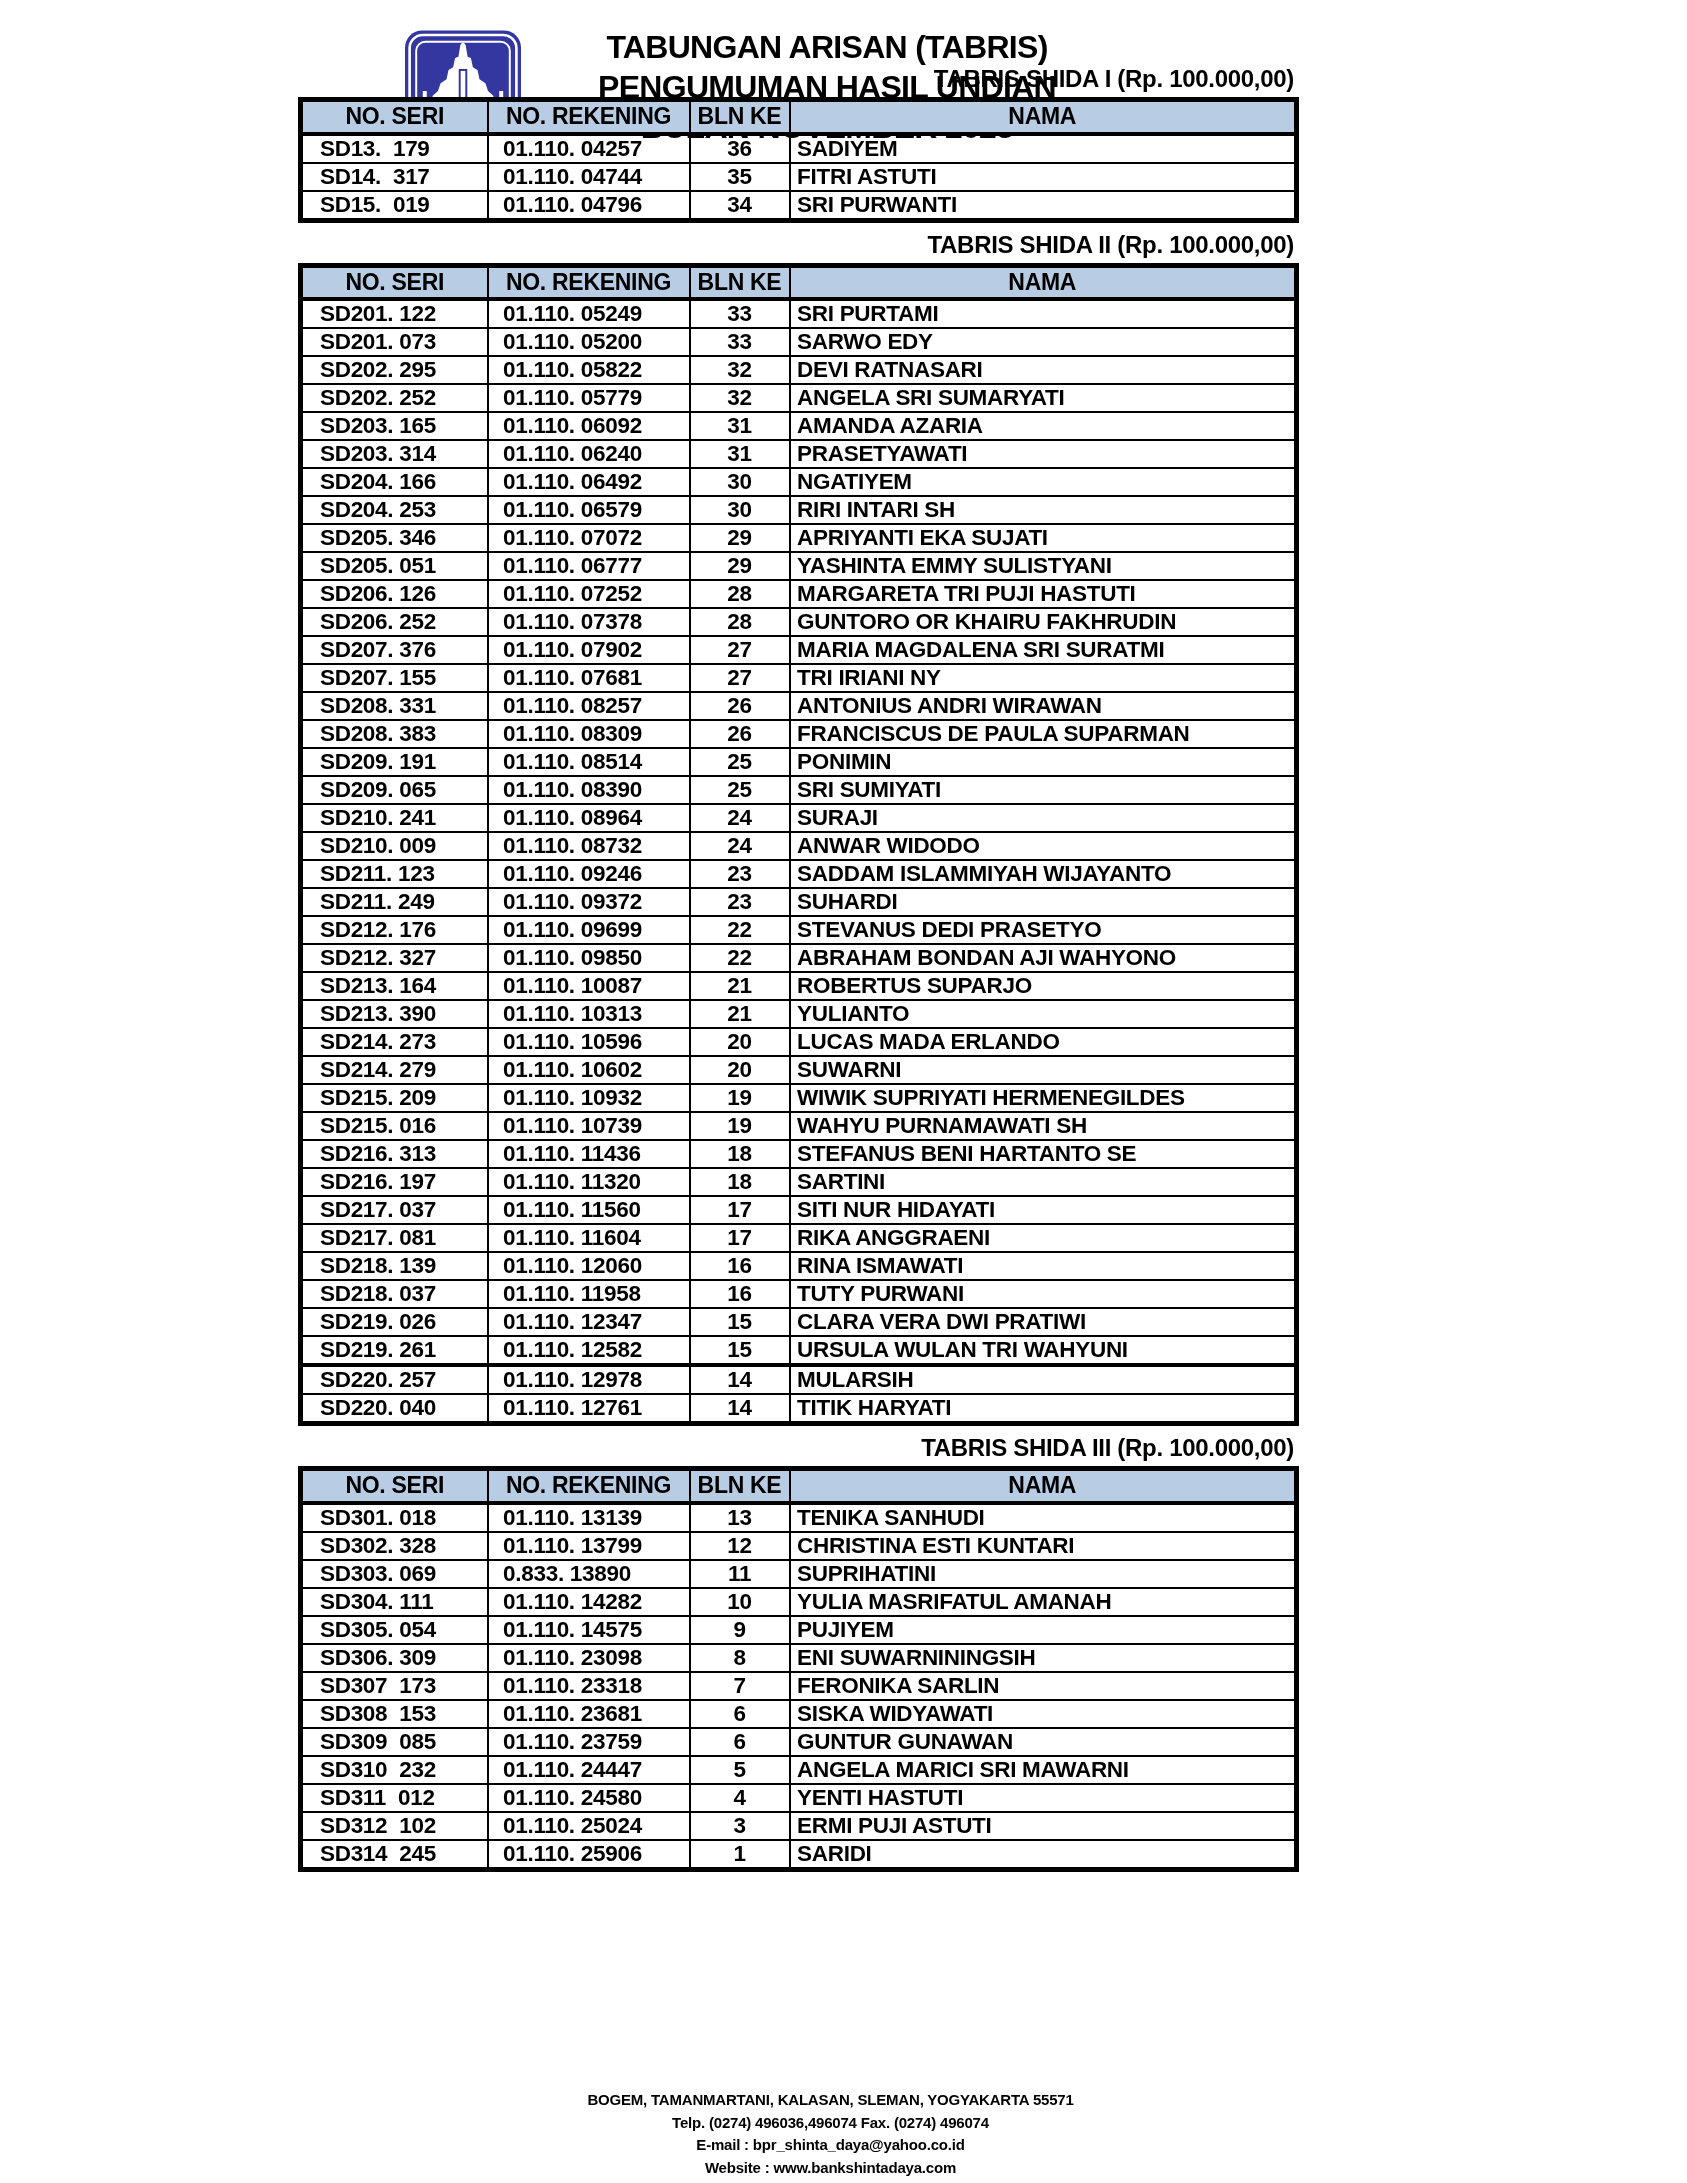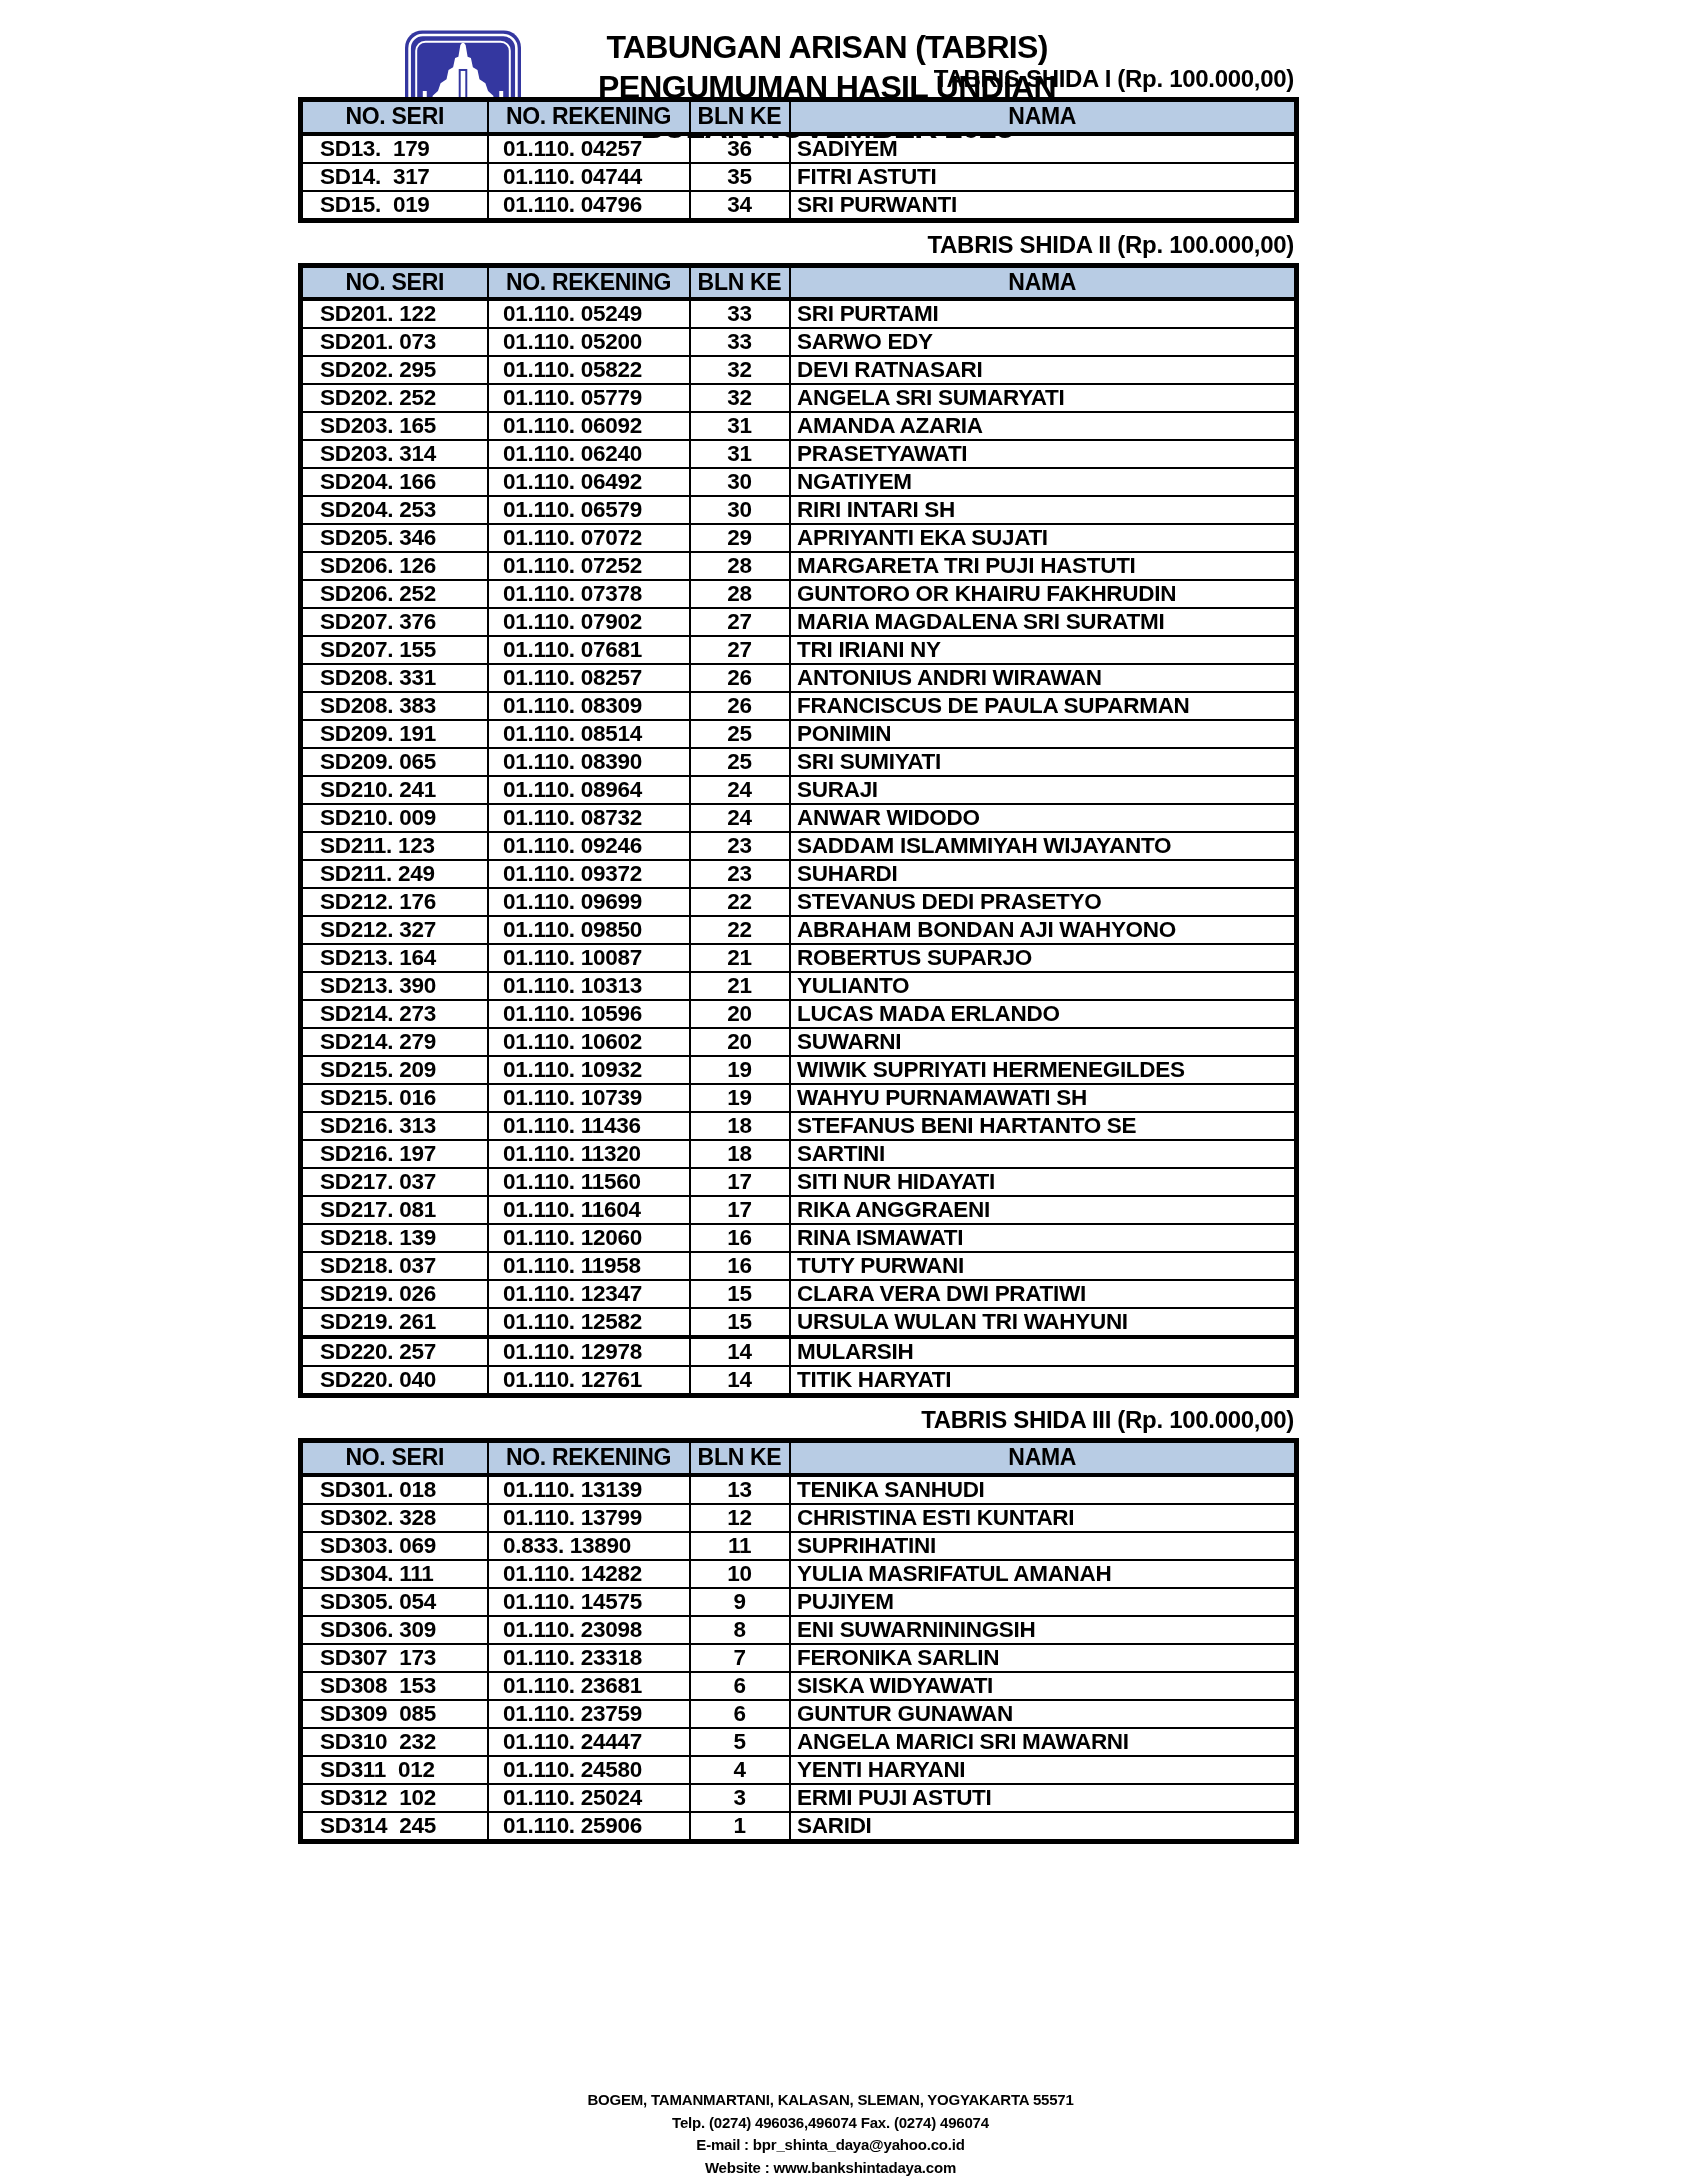--- a/index.html
+++ b/index.html
@@ -204,20 +204,26 @@
             <td>30</td>
             <td>RIRI INTARI SH</td>
           </tr>
           <tr>
             <td>SD205. 346</td>
             <td>01.110. 07072</td>
             <td>29</td>
             <td>APRIYANTI EKA SUJATI</td>
           </tr>
           <tr>
+            <td>SD205. 051</td>
+            <td>01.110. 06777</td>
+            <td>29</td>
+            <td>YASHINTA EMMY SULISTYANI</td>
+          </tr>
+          <tr>
             <td>SD206. 126</td>
             <td>01.110. 07252</td>
             <td>28</td>
             <td>MARGARETA TRI PUJI HASTUTI</td>
           </tr>
           <tr>
             <td>SD206. 252</td>
             <td>01.110. 07378</td>
             <td>28</td>
             <td>GUNTORO OR KHAIRU FAKHRUDIN</td>
@@ -467,21 +473,21 @@
           <tr>
             <td>SD310  232</td>
             <td>01.110. 24447</td>
             <td>5</td>
             <td>ANGELA MARICI SRI MAWARNI</td>
           </tr>
           <tr>
             <td>SD311  012</td>
             <td>01.110. 24580</td>
             <td>4</td>
-            <td>YENTI HARYANI</td>
+            <td>YENTI HASTUTI</td>
           </tr>
           <tr>
             <td>SD312  102</td>
             <td>01.110. 25024</td>
             <td>3</td>
             <td>ERMI PUJI ASTUTI</td>
           </tr>
           <tr>
             <td>SD314  245</td>
             <td>01.110. 25906</td>

